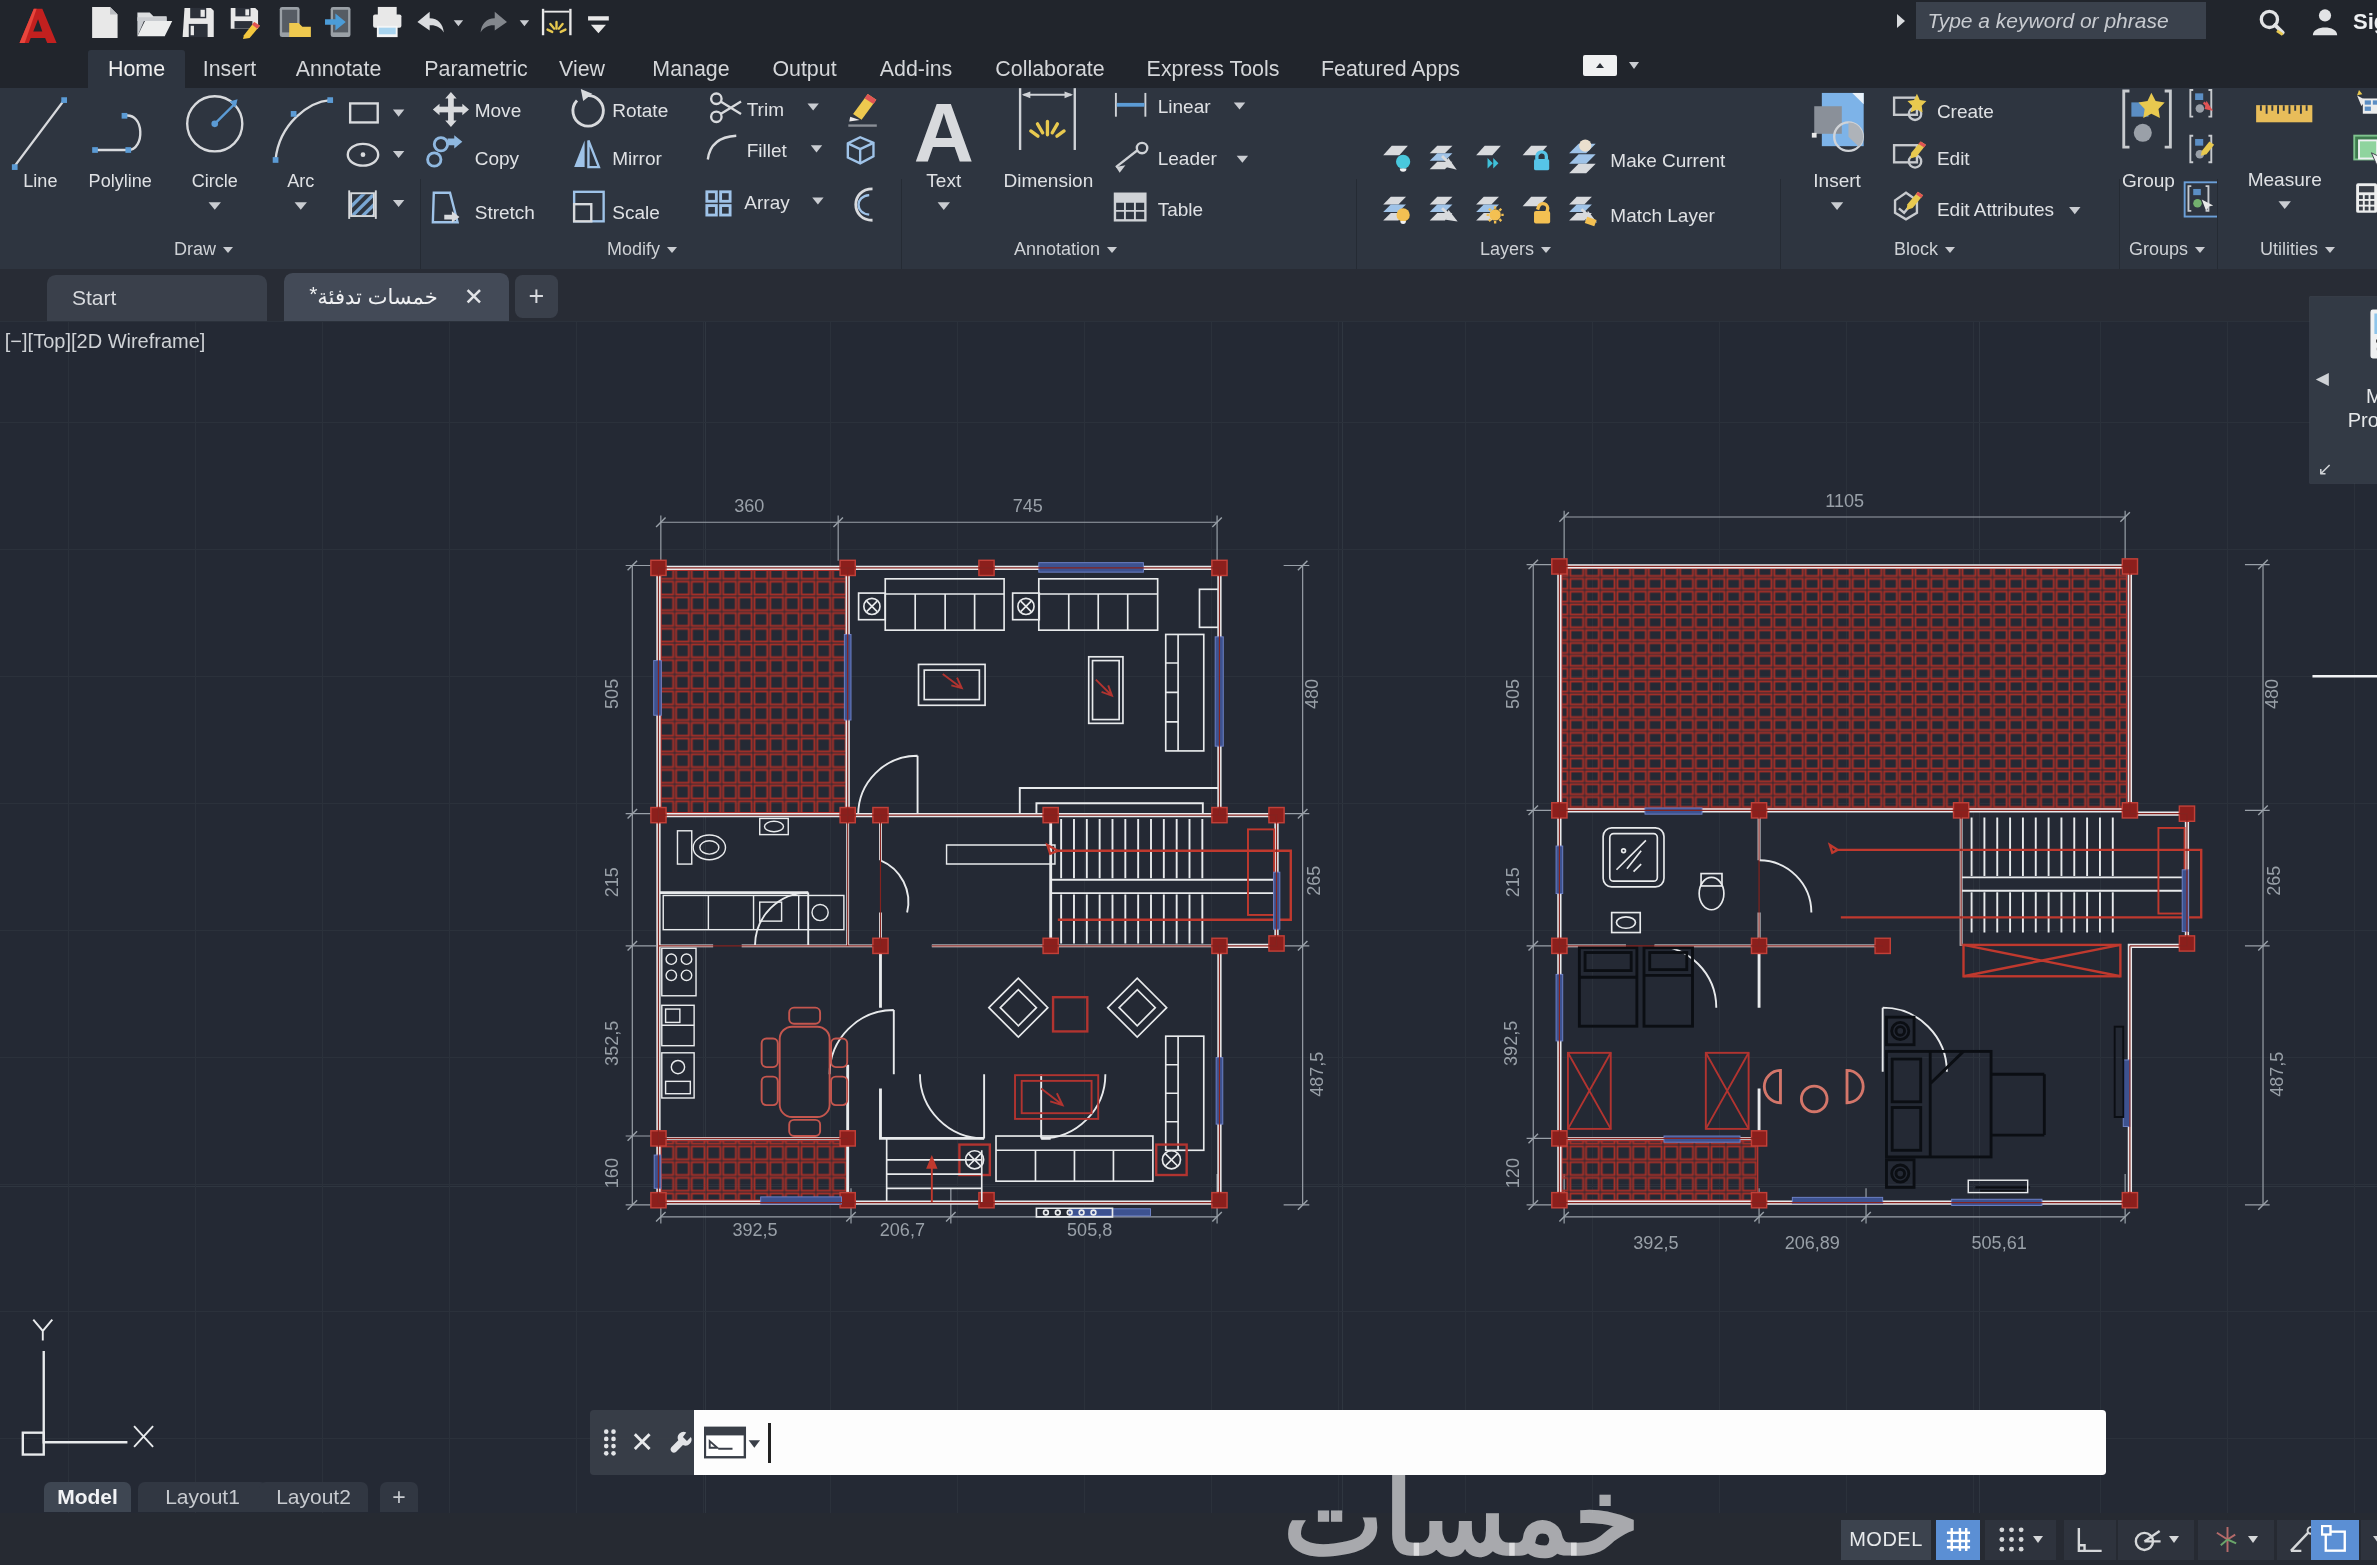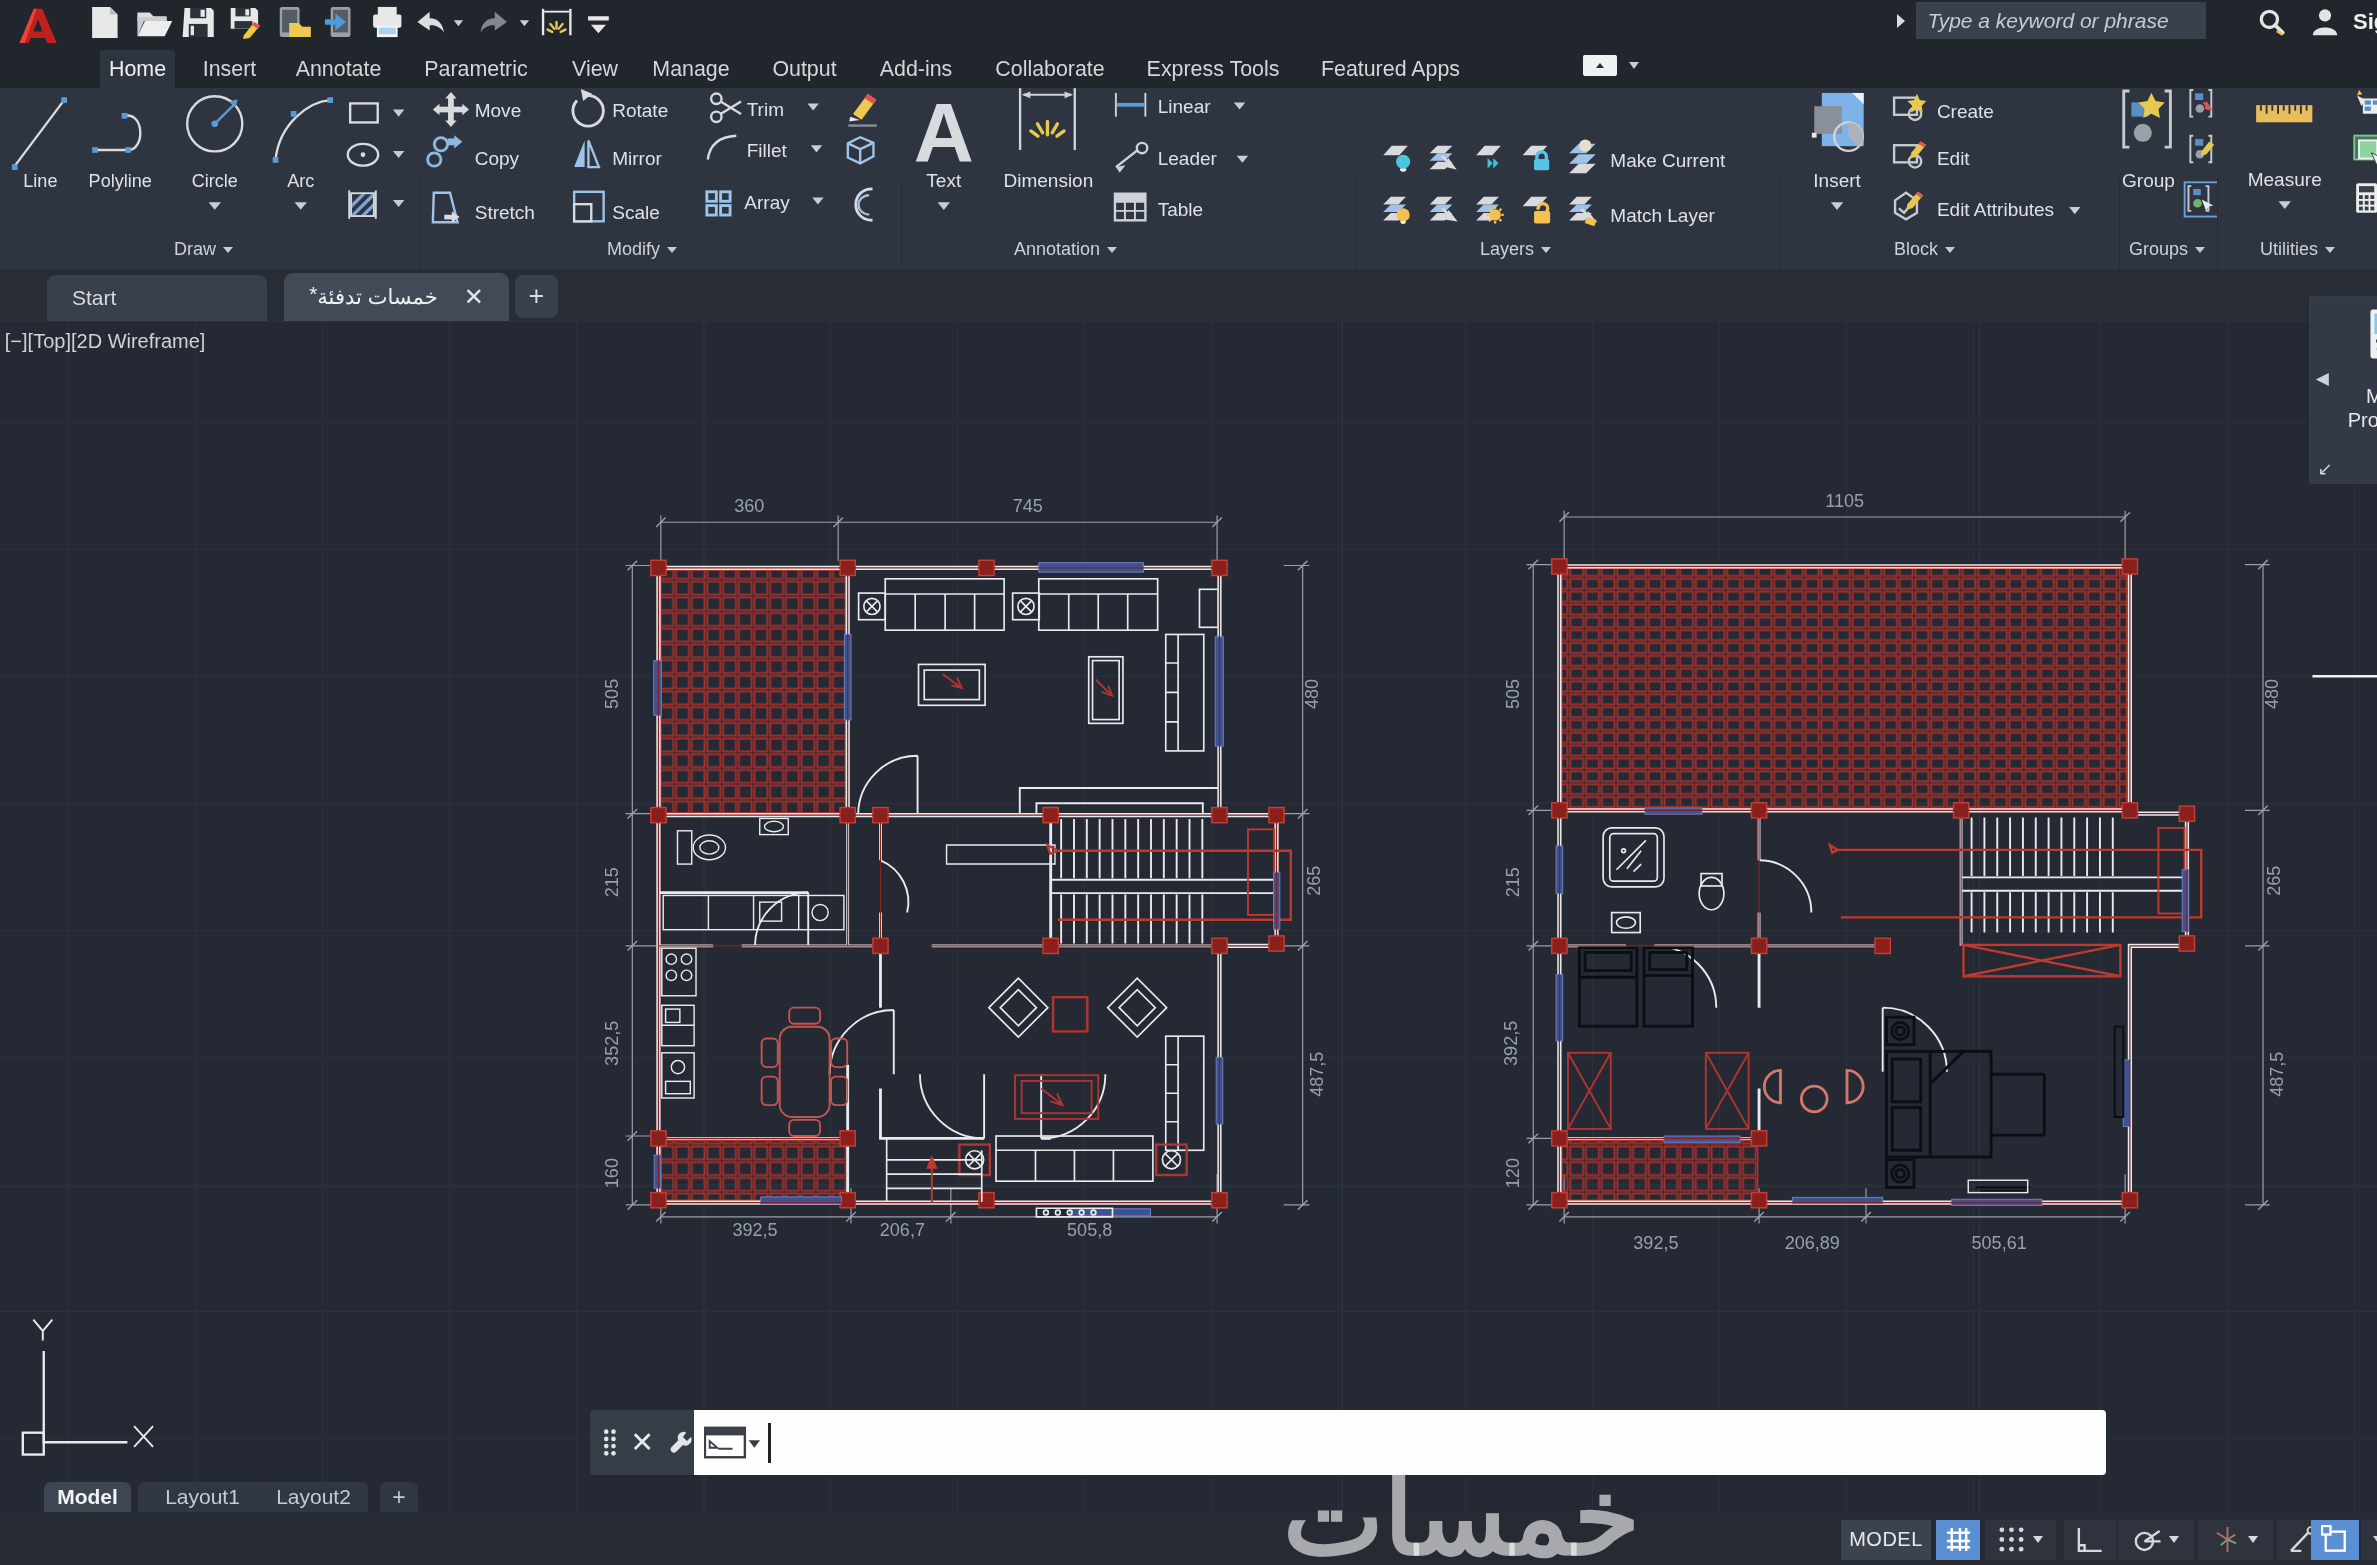--- a/index.html
+++ b/index.html
@@ -130,25 +130,25 @@
   
   
   
   
   
   
 </path>
     </path>
   </div>
 <div class="abs" id="tabrow">
-  <div class="rtab active" style="left:100px;width:75px;">Home</div>
+  <div class="rtab active" style="left:88px;width:97px;">Home</div>
   <div class="rtab" style="left:202px;width:55px;">Insert</div>
   <div class="rtab" style="left:290px;width:97px;">Annotate</div>
   <div class="rtab" style="left:421px;width:110px;">Parametric</div>
-  <div class="rtab" style="left:570px;width:50px;">View</div>
+  <div class="rtab" style="left:557px;width:50px;">View</div>
   <div class="rtab" style="left:647px;width:88px;">Manage</div>
   <div class="rtab" style="left:768px;width:73px;">Output</div>
   <div class="rtab" style="left:874px;width:84px;">Add-ins</div>
   <div class="rtab" style="left:990px;width:120px;">Collaborate</div>
   <div class="rtab" style="left:1144px;width:138px;">Express Tools</div>
   <div class="rtab" style="left:1315px;width:151px;">Featured Apps</div>
   <div class="abs" style="left:1583px;top:12.4px;width:34px;height:21px;background:#f0f1f2;border-radius:1.9px;display:flex;align-items:center;justify-content:center;">
       <span style="width:0;height:0;border-left:4.8px solid transparent;border-right:4.8px solid transparent;border-bottom:5.7px solid #2a2e36;"></span>
     </div>
   <div class="abs" style="left:1629px;top:19px;width:0;height:0;border-left:5.7px solid transparent;border-right:5.7px solid transparent;border-top:7.1px solid #c9ccd1;"></div>

